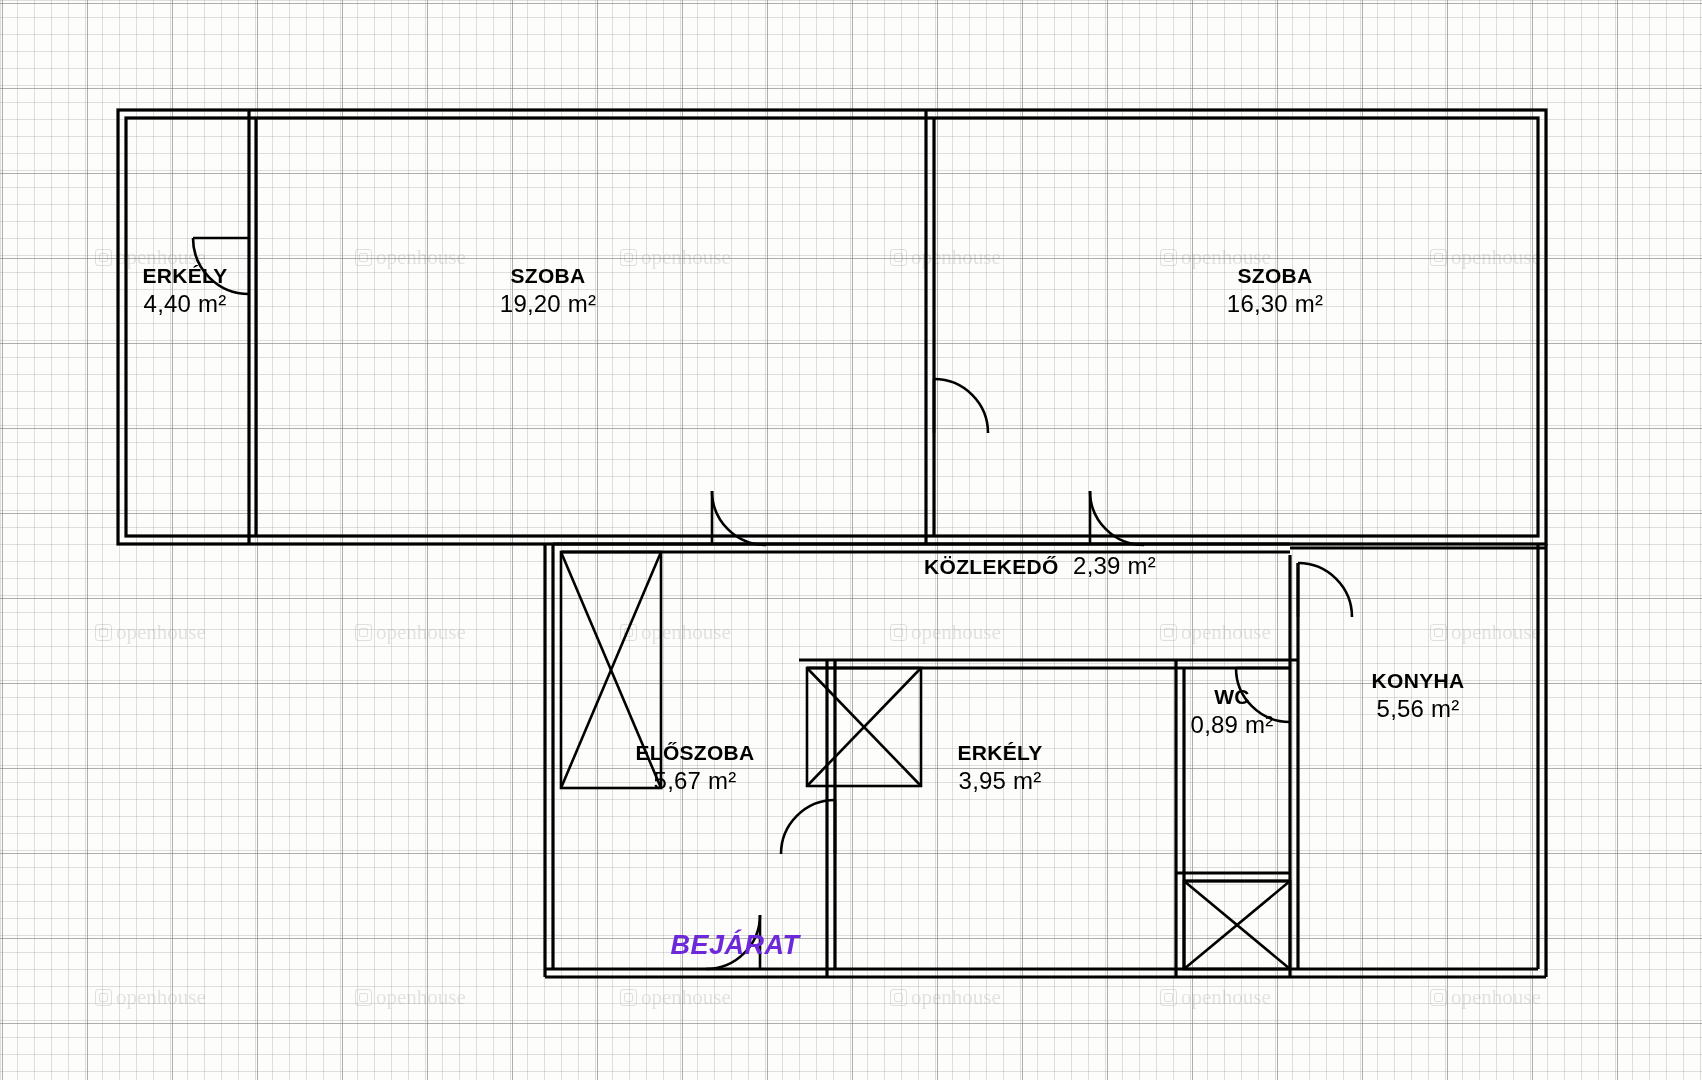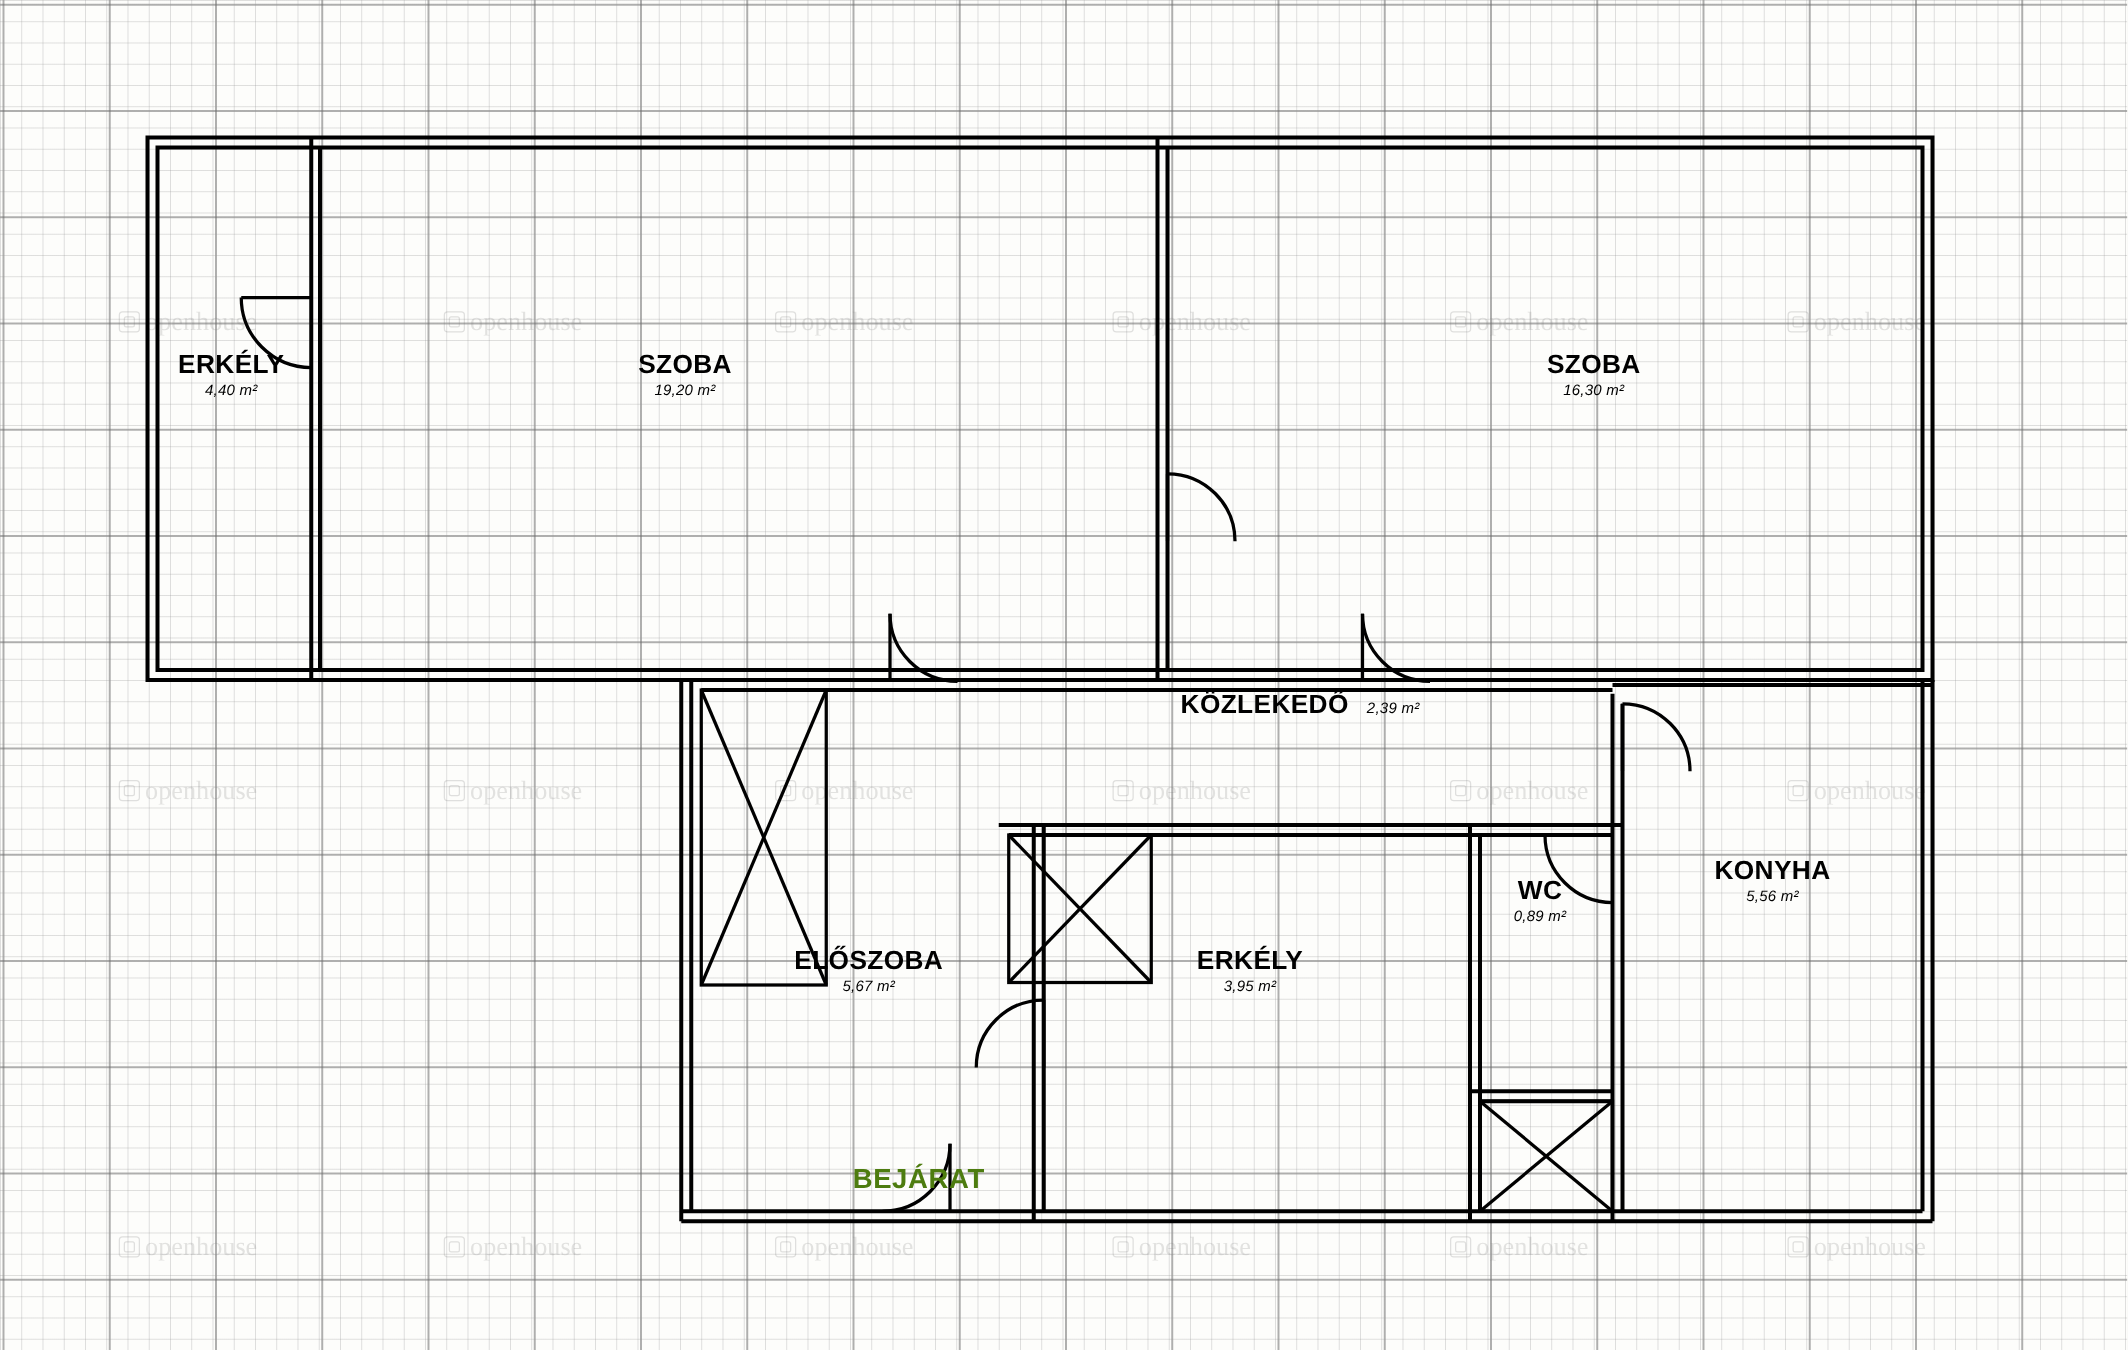--- a/index.html
+++ b/index.html
@@ -40,48 +40,47 @@
     text-align: center;
     color: #000;
     white-space: nowrap;
     line-height: 1.22;
     transform: translate(-50%, 0);
   }
   .label .nm {
     font-weight: bold;
     font-size: 21px;
     letter-spacing: 0.3px;
-    margin-top: 16px;
   }
   .label .ar {
-    font-size: 12px;
+    font-size: 24px;
     letter-spacing: 0.2px;
-    font-style: italic;
   }
   .label.inline .nm { display: inline; }
   .label.inline .ar { display: inline; margin-left: 10px; }
   #title {
     position: absolute;
     top: 38px;
     left: 851px;
     transform: translateX(-50%);
     font-size: 24px;
     font-weight: bold;
     letter-spacing: 0.6px;
     color: #000;
   }
   #entrance {
     position: absolute;
     top: 930px;
     left: 735px;
     transform: translateX(-50%);
-    font-size: 22px;
+    font-size: 27px;
     font-weight: bold;
     letter-spacing: 0.5px;
-    color: #4d7c0f;
+    color: #6d28d9;
+    font-style: italic;
   }
   
   .wm {
     position: absolute;
     color: rgba(120,120,120,0.20);
     font-size: 21px;
     font-family: Liberation Serif, serif;
     white-space: nowrap;
     pointer-events: none;
     user-select: none;

